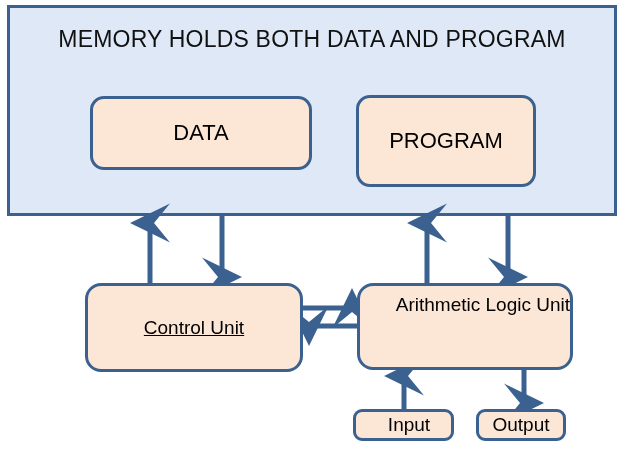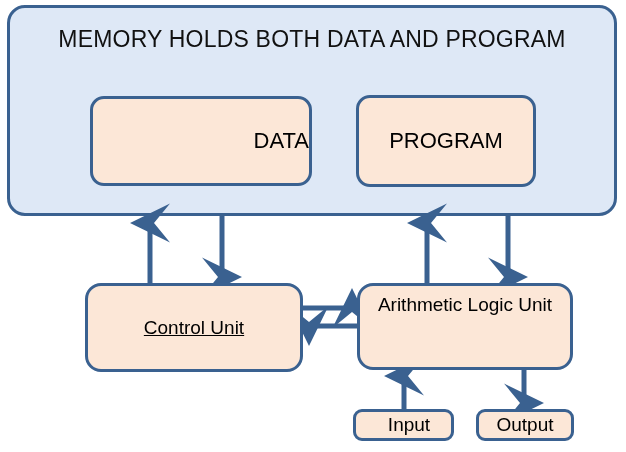--- a/index.html
+++ b/index.html
@@ -15,21 +15,20 @@
     font-family: "Liberation Sans", sans-serif;
     overflow: hidden;
   }
   .box {
     position: absolute;
     box-sizing: border-box;
     display: flex;
     align-items: center;
     justify-content: center;
     color: #000000;
-    border-radius: 18px;
   }
   
   #memory-box {
     left: 7px;
     top: 5px;
     width: 610px;
     height: 211px;
     background: #DEE8F6;
     border: 3px solid #3A6190;
     display: block;
@@ -47,23 +46,22 @@
   
   .peach {
     background: #FCE7D7;
     border: 3px solid #3A6190;
     border-radius: 14px;
   }
   #data-box {
     left: 80px;
     top: 88px;
     width: 222px;
-    height: 90px;
+    height: 74px;
     font-size: 22px;
-    justify-content: flex-end;
   }
   #program-box {
     left: 346px;
     top: 87px;
     width: 180px;
     height: 92px;
     font-size: 22px;
   }
   #control-unit-box {
     left: 85px;
@@ -80,21 +78,21 @@
     width: 216px;
     height: 87px;
     border-radius: 16px;
     display: block;
   }
   #alu-label {
     position: absolute;
     left: 0;
     top: 8px;
     width: 100%;
-    text-align: center;
+    text-align: right;
     font-size: 19px;
   }
   #accumulator-box {
     position: absolute;
     left: 47px;
     top: 47px;
     width: 130px;
     height: 31px;
     background: #C9CDD4;
     border: 1px solid #6E84A8;
@@ -109,21 +107,21 @@
     top: 409px;
     width: 101px;
     height: 32px;
     font-size: 19px;
     border-radius: 9px;
     padding-left: 11px;
   }
   #output-box {
     left: 476px;
     top: 409px;
-    width: 98px;
+    width: 90px;
     height: 32px;
     font-size: 19px;
     border-radius: 9px;
   }
   #copyright {
     position: absolute;
     left: 36px;
     top: 406px;
     font-size: 12px;
     color: #1a1a1a;

